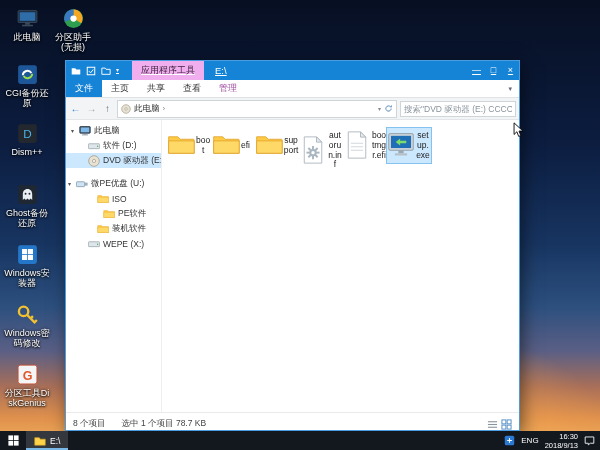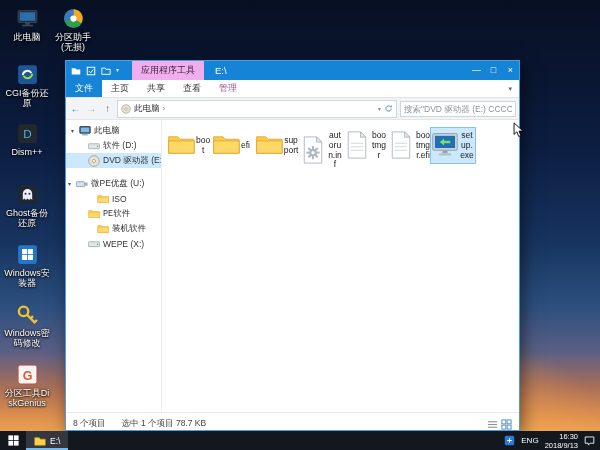--- a/index.html
+++ b/index.html
@@ -10,21 +10,21 @@
     background:radial-gradient(ellipse at 50% 100%,rgba(255,200,110,.65),rgba(255,170,80,.25) 55%,transparent 75%);}
   
   .desk-icon{position:absolute;width:46px;display:flex;flex-direction:column;align-items:center;gap:1px;}
   .dicon{width:25px;height:25px;}
   .dicon svg{width:100%;height:100%;display:block;}
   .dlabel{font-size:9px;color:#fff;text-align:center;line-height:1.15;
     text-shadow:0 1px 2px #000,0 0 3px rgba(0,0,0,.9);word-break:break-all;}
   
   .explorer{position:absolute;left:65px;top:60px;width:455px;height:371px;background:#fff;
     border:1px solid #4a9de0;box-shadow:3px 5px 16px rgba(0,0,0,.5);display:flex;flex-direction:column;box-sizing:border-box;}
-  .titlebar{height:19px;flex:0 0 auto;background:var(--accent);display:flex;align-items:center;padding-left:5px;gap:5px;color:#fff;}
+  .titlebar{height:19px;flex:0 0 auto;background:var(--accent);display:flex;align-items:center;padding-left:5px;gap:5px;color:#fff;text-decoration:underline;}
   .tb-icon{display:flex;align-items:center;}
   .tb-icon svg{width:10px;height:10px;display:block;}
   .tb-chev{font-size:6px;line-height:19px;color:#e8f2fc;}
   .ctx-tab{background:var(--context-tab-bg);color:#3a1f3a;font-size:9px;height:19px;line-height:19px;padding:0 9px;margin-left:8px;white-space:nowrap;}
   .win-title{font-size:9.5px;margin-left:6px;white-space:nowrap;}
   .win-controls{margin-left:auto;display:flex;height:19px;}
   .wc{width:17px;text-align:center;font-size:9px;line-height:19px;color:#fff;}
   .tabsrow{height:17px;flex:0 0 auto;background:#fff;border-bottom:1px solid #dfe3e6;display:flex;align-items:stretch;font-size:9px;}
   .tab{padding:0 9px;line-height:17px;color:#333;white-space:nowrap;}
   .tab.active{background:var(--accent);color:#fff;}
@@ -277,21 +277,21 @@
           <div class="nav-item" style="padding-left: 21px;">
             <span class="arrow"></span>
             <span class="nicon">
               <svg viewBox="0 0 34 28">
                 <path d="M2 4h11l3 3h16a1 1 0 0 1 1 1v16H2z" fill="#ffca45" stroke="#e0a42c" stroke-width="1"></path>
                 <path d="M2 9h31v15H2z" fill="#ffd968" stroke="#e0a42c" stroke-width="1"></path>
               </svg>
             </span>
             <span class="nlabel">ISO</span>
           </div>
-          <div class="nav-item" style="padding-left: 12px; font-family: Liberation Mono, monospace;">
+          <div class="nav-item" style="padding-left: 27px;">
             <span class="arrow"></span>
             <span class="nicon">
               <svg viewBox="0 0 34 28">
                 <path d="M2 4h11l3 3h16a1 1 0 0 1 1 1v16H2z" fill="#ffca45" stroke="#e0a42c" stroke-width="1"></path>
                 <path d="M2 9h31v15H2z" fill="#ffd968" stroke="#e0a42c" stroke-width="1"></path>
               </svg>
             </span>
             <span class="nlabel">PE软件</span>
           </div>
           <div class="nav-item" style="padding-left: 21px;">
@@ -352,34 +352,20 @@
                   <line x1="13" y1="11.5" x2="13" y2="26.5"></line>
                   <line x1="5.5" y1="19" x2="20.5" y2="19"></line>
                   <line x1="7.7" y1="13.7" x2="18.3" y2="24.3"></line>
                   <line x1="18.3" y1="13.7" x2="7.7" y2="24.3"></line>
                 </g>
                 <circle cx="13" cy="19" r="4.2" fill="#aab6c0"></circle>
                 <circle cx="13" cy="19" r="1.9" fill="#fff"></circle>
               </svg>
             </div>
             <div class="fname">autorun.inf</div>
-          </div>
-          <div class="file-item">
-            <div class="ficon">
-              <svg viewBox="0 0 26 32">
-                <path d="M3 1h14l6 6v24H3z" fill="#fff" stroke="#a9b4bc"></path>
-                <path d="M17 1v6h6z" fill="#e4eaee" stroke="#a9b4bc"></path>
-                <g stroke="#c9d2d8" stroke-width="1">
-                  <line x1="6" y1="14" x2="20" y2="14"></line>
-                  <line x1="6" y1="18" x2="20" y2="18"></line>
-                  <line x1="6" y1="22" x2="20" y2="22"></line>
-                </g>
-              </svg>
-            </div>
-            <div class="fname">bootmgr</div>
           </div>
           <div class="file-item">
             <div class="ficon">
               <svg viewBox="0 0 26 32">
                 <path d="M3 1h14l6 6v24H3z" fill="#fff" stroke="#a9b4bc"></path>
                 <path d="M17 1v6h6z" fill="#e4eaee" stroke="#a9b4bc"></path>
                 <g stroke="#c9d2d8" stroke-width="1">
                   <line x1="6" y1="14" x2="20" y2="14"></line>
                   <line x1="6" y1="18" x2="20" y2="18"></line>
                   <line x1="6" y1="22" x2="20" y2="22"></line>

